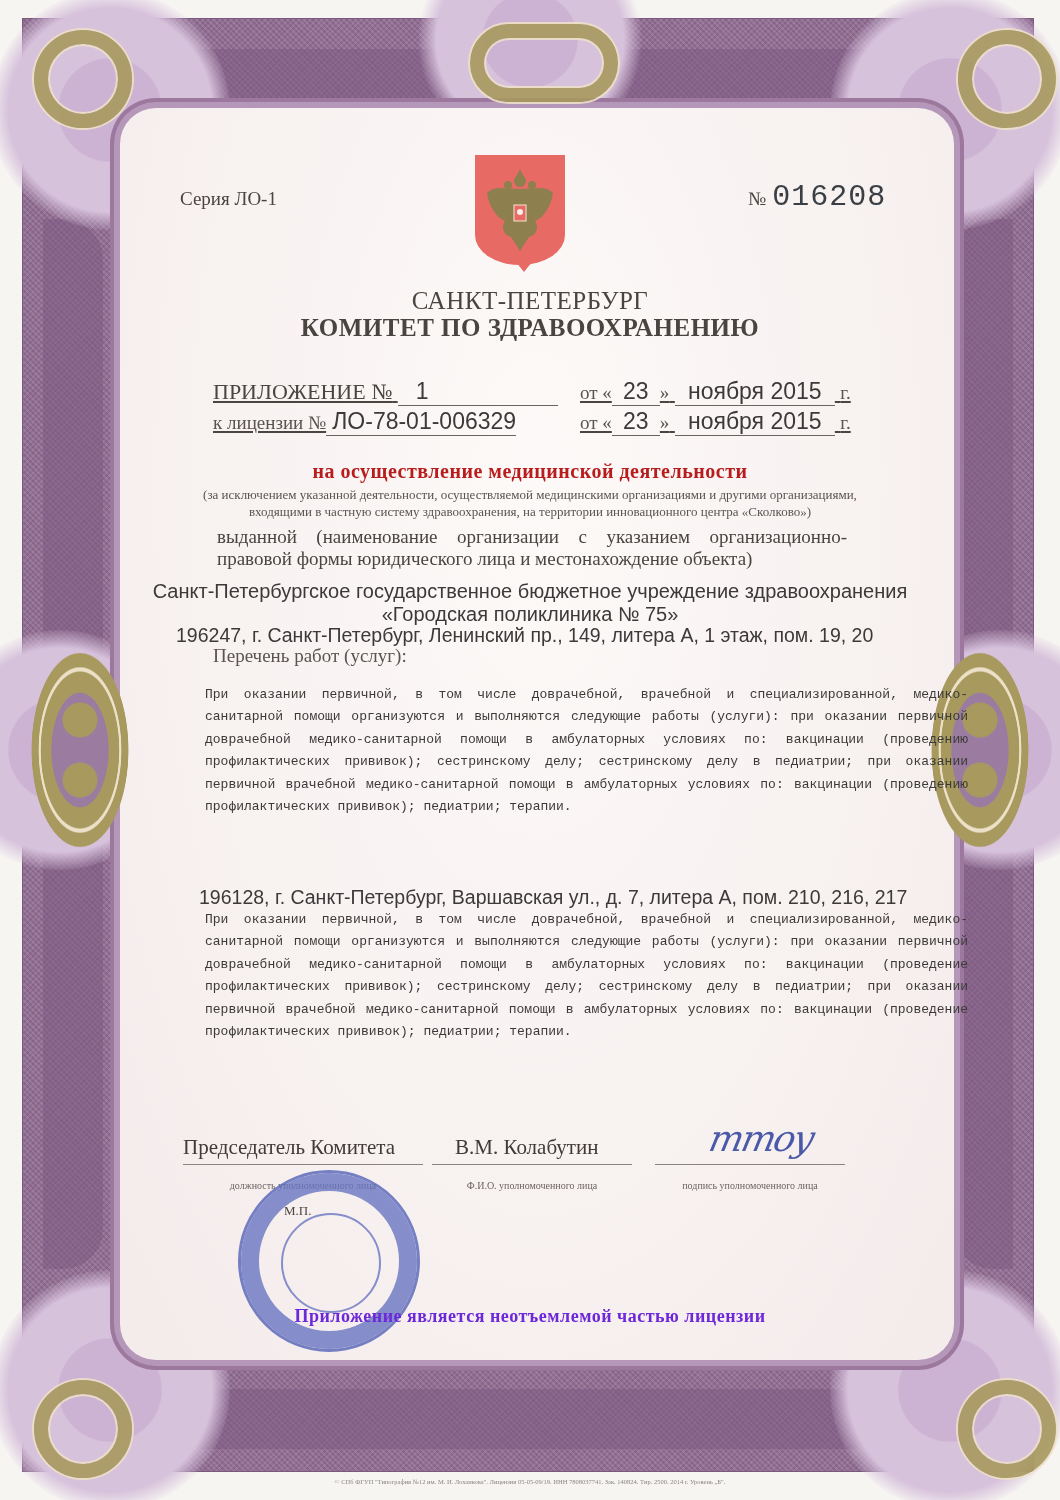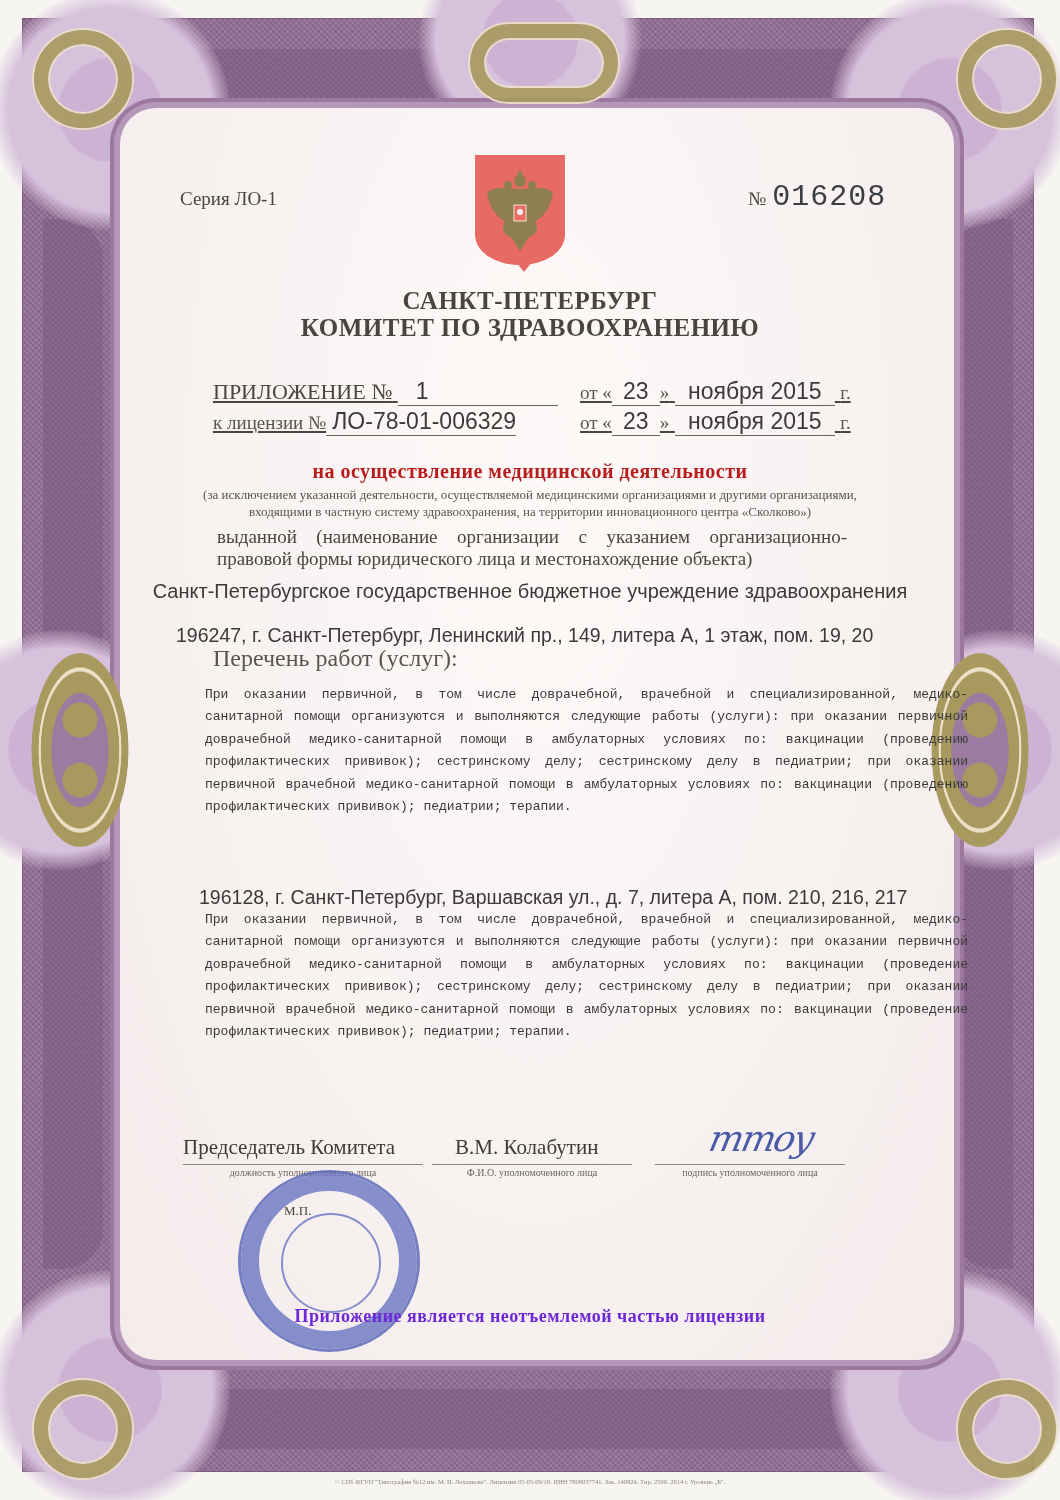--- a/index.html
+++ b/index.html
@@ -49,35 +49,35 @@
     .serie { left: 180px; top: 188px; font-size: 19px; color: #4a4540; }
     .number { left: 748px; top: 180px; font-size: 19px; color: #4a4540; }
     .number .num { font-family: "Liberation Mono", "DejaVu Sans Mono", monospace; font-size: 30px; letter-spacing: 1px; color: #3b3f44; margin-left: 6px; }
     .emblem {
       left: 475px; top: 155px; width: 90px; height: 110px;
       background: #e86a64; border-radius: 0 0 45px 45px / 0 0 30px 30px;
       overflow: hidden;
     }
     .emblem svg { width: 100%; height: 100%; }
     .emblem-tip { left: 516px; top: 262px; width: 0; height: 0; border-left: 8px solid transparent; border-right: 8px solid transparent; border-top: 10px solid #e86a64; }
-    .city { left: 0; width: 1060px; text-align: center; top: 287px; font-size: 25px; font-weight: bold; color: #4a4440; letter-spacing: .5px; }
+    .city { left: 0; width: 1060px; text-align: center; top: 287px; font-size: 25px; font-weight: normal; color: #4a4440; letter-spacing: .5px; }
     .committee { left: 0; width: 1060px; text-align: center; top: 314px; font-size: 25px; font-weight: bold; color: #4a4440; letter-spacing: .5px; }
     .line-row { font-size: 22px; color: #4a4540; text-decoration: underline; }
     .fill { display: inline-block; border-bottom: 1px solid #6a6460; text-align: center; font-family: "Liberation Sans", sans-serif; color: #3b3a38; font-size: 23px; }
     .label-sm { font-size: 19px; color: #5a5450; }
     .purpose { left: 0; width: 1060px; text-align: center; top: 460px; font-size: 20px; font-weight: bold; color: #b91c1c; letter-spacing: .5px; }
     .note { left: 200px; width: 660px; text-align: center; top: 486px; font-size: 13px; line-height: 17px; color: #5a5450; }
     .issued { left: 217px; width: 630px; top: 526px; font-size: 19px; line-height: 22px; color: #4a4540; text-align: justify; text-align-last: left; }
     .org { left: 0; width: 1060px; text-align: center; top: 580px; font-size: 20px; line-height: 23px; font-family: "Liberation Sans", sans-serif; color: #3b3a38; }
     .addr1 { left: 176px; top: 624px; font-size: 19.5px; font-family: "Liberation Sans", sans-serif; color: #3b3a38; }
-    .works-label { left: 213px; top: 645px; font-size: 24px; color: #5a5450; }
+    .works-label { left: 213px; top: 645px; font-size: 19px; color: #5a5450; }
     .para { left: 173px; width: 763px; font-size: 13px; line-height: 22.4px; font-family: Liberation Mono, monospace; color: #3b3a38; text-align: justify; margin-left: 32px; }
     .addr2 { left: 199px; top: 886px; font-size: 19.5px; font-family: "Liberation Sans", sans-serif; color: #3b3a38; }
     .sig-row { top: 1135px; font-size: 21px; color: #3f3a36; }
-    .sig-caption { top: 1164px; font-size: 10px; color: #6a6460; text-align: center; border-top: 1px solid #8a8480; padding-top: 2px; }
+    .sig-caption { top: 1164px; font-size: 10px; color: #6a6460; text-align: center; border-top: 1px solid #8a8480; padding-top: 15px; }
     .signature { left: 710px; top: 1118px; font-family: "DejaVu Serif", serif; font-style: italic; font-size: 36px; color: #4b5aa8; letter-spacing: -2px; transform: skew(-12deg); }
     .stamp {
       left: 238px; top: 1170px; width: 176px; height: 176px; border-radius: 50%;
       border: 3px solid #5563b8; box-shadow: inset 0 0 0 16px rgba(255,255,255,0), inset 0 0 0 18px #6a76c2;
       opacity: .8;
     }
     .stamp-inner { position: absolute; left: 40px; top: 40px; width: 96px; height: 96px; border-radius: 50%; border: 2px solid #6a76c2; }
     .mp { left: 284px; top: 1203px; font-size: 13px; color: #4a4540; }
     .footer-note { left: 0; width: 1060px; text-align: center; top: 1306px; font-size: 18px; font-weight: bold; color: #6d28d9; letter-spacing: .5px; }
     .print-info { left: 0; width: 1060px; text-align: center; top: 1478px; font-size: 6.5px; color: #8a8480; }
@@ -151,20 +151,21 @@
   <span class="fill" style="width:160px;">ноября  2015</span>
   <span class="label-sm">г.</span>
 </div>
 
 <div class="abs purpose">на осуществление медицинской деятельности</div>
 <div class="abs note">(за исключением указанной деятельности, осуществляемой медицинскими организациями и другими организациями, входящими в частную систему здравоохранения, на территории инновационного центра «Сколково»)</div>
 <div class="abs issued">выданной (наименование организации с указанием организационно-правовой формы юридического лица и местонахождение объекта)</div>
 
 <div class="abs org">
   <div>Санкт-Петербургское государственное бюджетное учреждение здравоохранения</div>
+  <div>«Городская поликлиника № 75»</div>
 </div>
 
 <div class="abs addr1">196247, г. Санкт-Петербург, Ленинский пр., 149, литера А, 1 этаж, пом. 19, 20</div>
 <div class="abs works-label">Перечень работ (услуг):</div>
 
 <div class="abs para" style="top:684px;">При оказании первичной, в том числе доврачебной, врачебной и специализированной, медико-санитарной помощи организуются и выполняются следующие работы (услуги): при оказании первичной доврачебной медико-санитарной помощи в амбулаторных условиях по: вакцинации (проведению профилактических прививок); сестринскому делу; сестринскому делу в педиатрии; при оказании первичной врачебной медико-санитарной помощи в амбулаторных условиях по: вакцинации (проведению профилактических прививок); педиатрии; терапии.</div>
 
 <div class="abs addr2">196128, г. Санкт-Петербург, Варшавская ул., д. 7, литера А, пом. 210, 216, 217</div>
 <div class="abs para" style="top:909px;">При оказании первичной, в том числе доврачебной, врачебной и специализированной, медико-санитарной помощи организуются и выполняются следующие работы (услуги): при оказании первичной доврачебной медико-санитарной помощи в амбулаторных условиях по: вакцинации (проведение профилактических прививок); сестринскому делу; сестринскому делу в педиатрии; при оказании первичной врачебной медико-санитарной помощи в амбулаторных условиях по: вакцинации (проведение профилактических прививок); педиатрии; терапии.</div>
 

